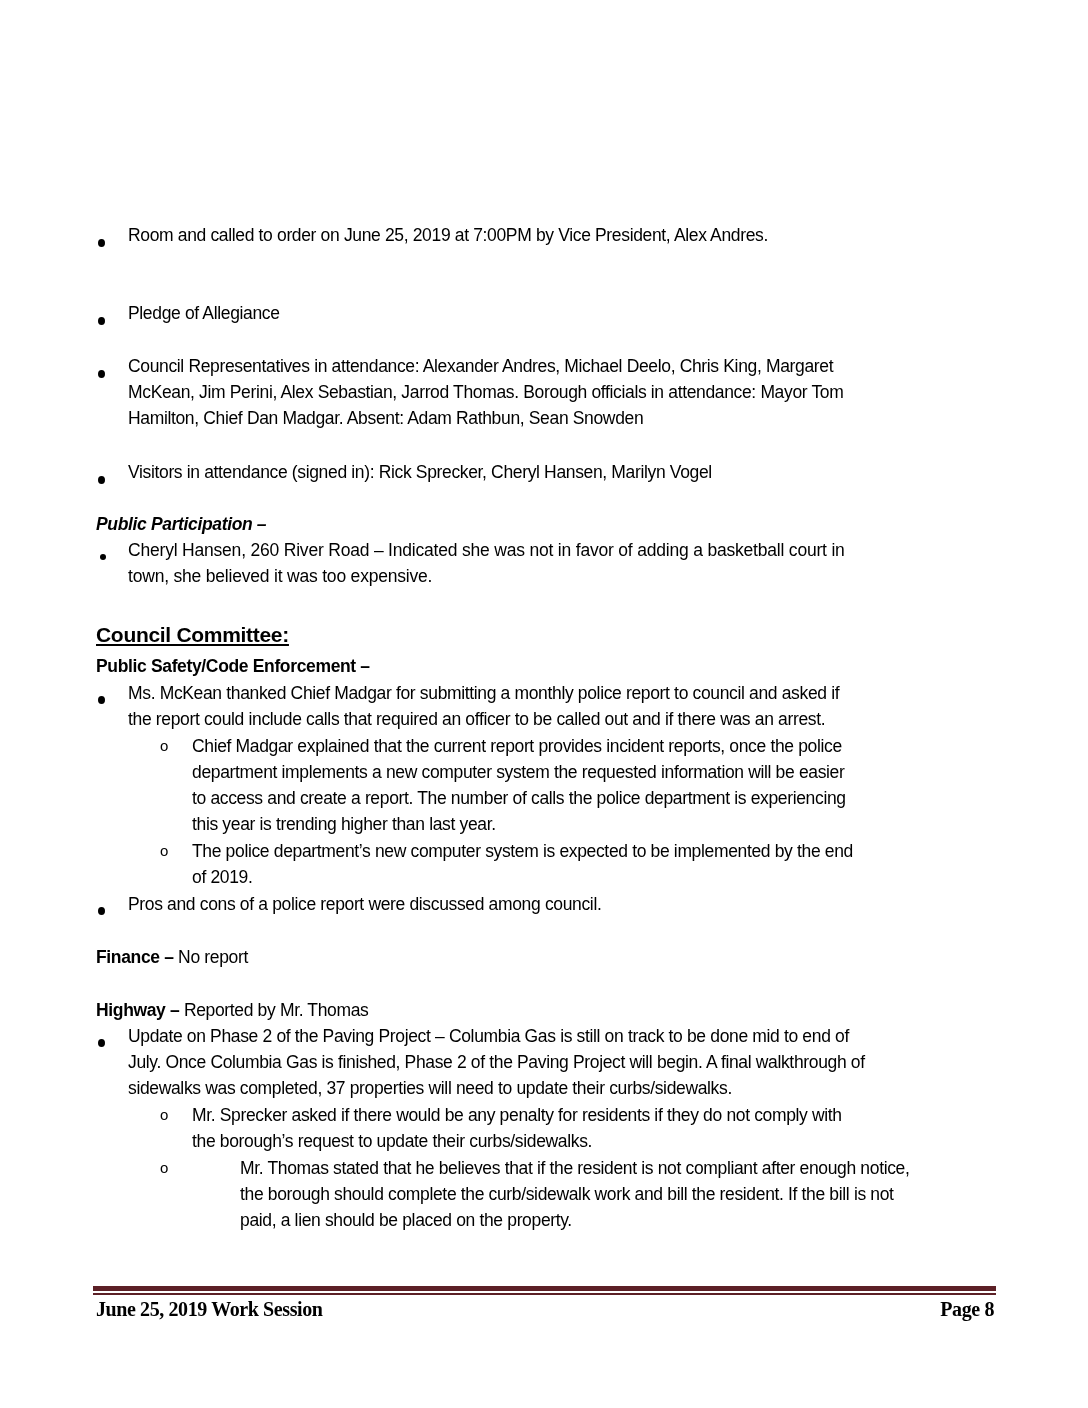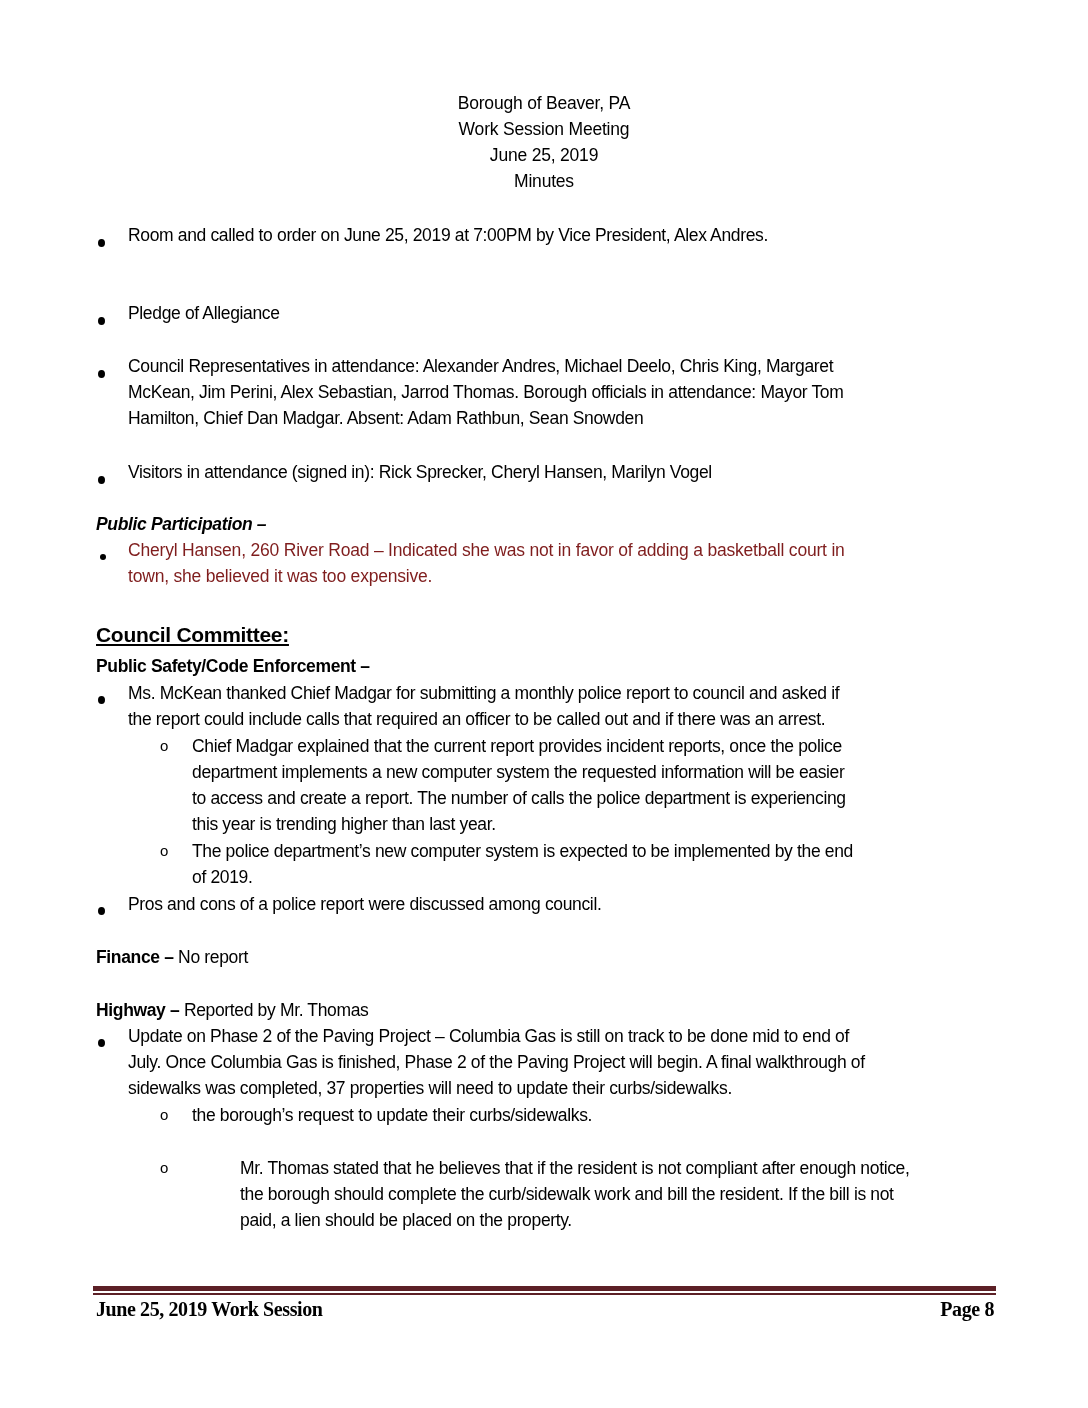--- a/index.html
+++ b/index.html
@@ -3,41 +3,35 @@
 <meta charset="utf-8">
 <style>
   html, body { margin: 0; padding: 0; background: #ffffff; }
   body { width: 1088px; height: 1408px; position: relative; overflow: hidden;
          font-family: "Liberation Sans", sans-serif; color: #000; }
   .page { position: absolute; left: 0; top: 0; width: 1088px; height: 1408px; }
   .title-block { position: absolute; top: 90px; left: 0; width: 1088px; text-align: center;
                  font-size: 17.5px; line-height: 26px; letter-spacing: -0.2px; }
   .abs { position: absolute; }
   .txt { font-size: 17.5px; line-height: 26px; letter-spacing: -0.35px; white-space: nowrap; }
-  .light { color: #7f1d1d; letter-spacing: -0.2px; }
+  .light { color: #000000; letter-spacing: -0.2px; }
   .bullet { position: absolute; width: 7px; height: 8px; background: #000; border-radius: 50%; }
   .sub-o { position: absolute; font-size: 15px; line-height: 26px; }
   .section-h { font-size: 21px; font-weight: bold; text-decoration: underline; letter-spacing: -0.3px; white-space: nowrap; }
   .sub-h { font-weight: bold; }
   .rule-thick { position: absolute; left: 93px; width: 903px; height: 5px; top: 1286px; background: #5c2026; }
   .rule-thin  { position: absolute; left: 93px; width: 903px; height: 2px; top: 1293px; background: #5c2026; }
   .footer { position: absolute; top: 1296px; font-family: "Liberation Serif", serif; font-weight: bold;
             font-size: 20px; line-height: 26px; letter-spacing: -0.4px; white-space: nowrap; }
 </style>
 </head>
 <body>
 
 <div class="page">
 
-  <div class="title-block">
-    <div>Borough of Beaver, PA</div>
-    <div>Work Session Meeting</div>
-    <div>June 25, 2019</div>
-    <div>Minutes</div>
-  </div>
 
   <span class="bullet" style="left:98px; top:239px;"></span>
   <div class="abs txt" style="left:128px; top:222px;">
     <div>Room and called to order on June 25, 2019 at 7:00PM by Vice President, Alex Andres.</div>
   </div>
 
   <span class="bullet" style="left:98px; top:317px;"></span>
   <div class="abs txt" style="left:128px; top:300px;">
     <div>Pledge of Allegiance</div>
   </div>
@@ -99,20 +93,21 @@
 
   <span class="bullet" style="left:98px; top:1039px;"></span>
   <div class="abs txt" style="left:128px; top:1023px;">
     <div>Update on Phase 2 of the Paving Project – Columbia Gas is still on track to be done mid to end of</div>
     <div>July. Once Columbia Gas is finished, Phase 2 of the Paving Project will begin. A final walkthrough of</div>
     <div>sidewalks was completed, 37 properties will need to update their curbs/sidewalks.</div>
   </div>
 
   <span class="sub-o" style="left:160px; top:1102px;">o</span>
   <div class="abs txt" style="left:192px; top:1102px;">
+    <div>Mr. Sprecker asked if there would be any penalty for residents if they do not comply with</div>
     <div>the borough’s request to update their curbs/sidewalks.</div>
   </div>
 
   <span class="sub-o" style="left:160px; top:1155px;">o</span>
   <div class="abs txt" style="left:192px; top:1155px;margin-left:48px;">
     <div>Mr. Thomas stated that he believes that if the resident is not compliant after enough notice,</div>
     <div>the borough should complete the curb/sidewalk work and bill the resident. If the bill is not</div>
     <div>paid, a lien should be placed on the property.</div>
   </div>
 

